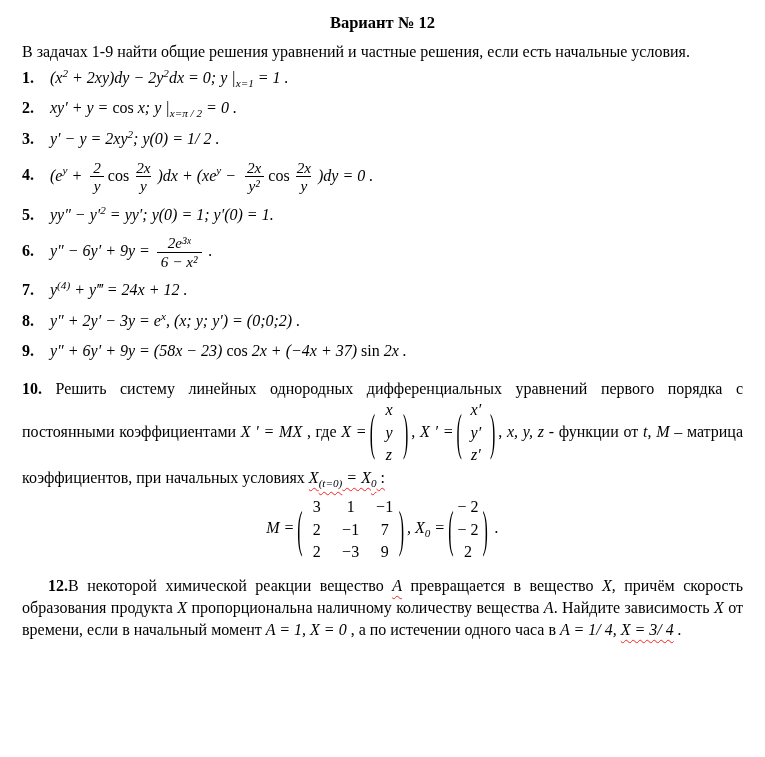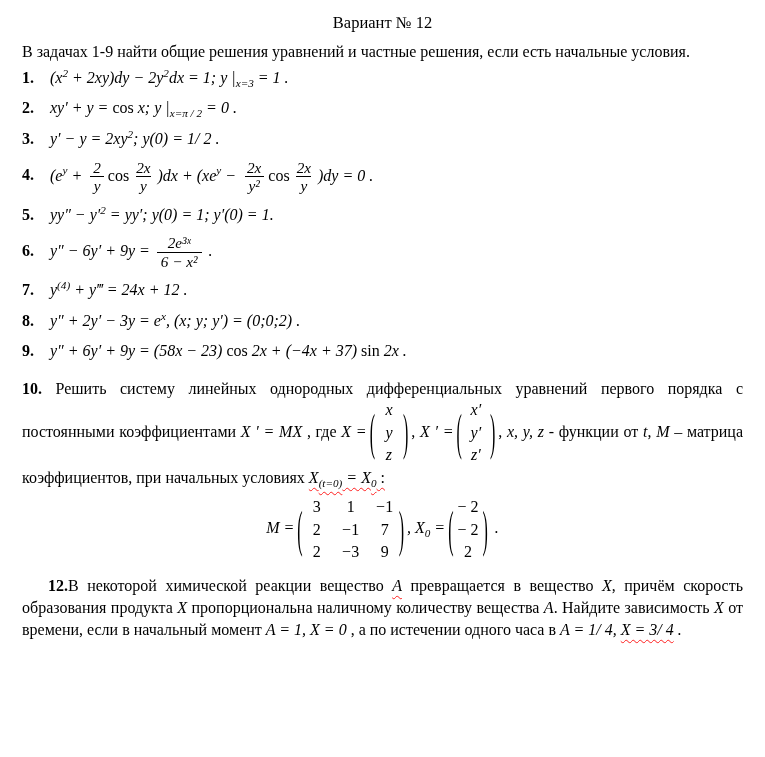--- a/index.html
+++ b/index.html
@@ -2,21 +2,21 @@
 <html><head>
 <meta charset="utf-8">
 <style>
   html,body{margin:0;padding:0;background:#ffffff;}
   .page{
     width:765px;min-height:757px;box-sizing:border-box;
     padding:10px 22px 18px 22px;
     font-family:"Liberation Serif", serif;
     font-size:16px;color:#000;line-height:1.35;
   }
-  .title{font-size:16.5px;font-weight:normal;text-align:center;margin:2px 0 7px 0;}
+  .title{font-size:16.5px;font-weight:bold;text-align:center;margin:2px 0 7px 0;}
   p{margin:0 0 4px 0;}
   .just{text-align:justify;}
   .m{font-style:italic;}
   .b{font-weight:bold;}
   .sup{font-size:0.7em;vertical-align:super;font-style:italic;line-height:0;}
   .sub{font-size:0.7em;vertical-align:sub;font-style:italic;line-height:0;}
   .frac{display:inline-flex;flex-direction:column;align-items:center;vertical-align:middle;
         margin:0 3px;line-height:1.15;font-size:0.95em;}
   .fn{padding:0 4px;}
   .fd{border-top:1px solid #000;padding:0 4px;}
@@ -40,21 +40,21 @@
 <body>
 
 <div class="page">
 
   <h1 class="title">Вариант № 12</h1>
 
   <p class="just">В задачах 1-9 найти общие решения уравнений и частные решения, если есть начальные условия.</p>
 
   <div class="prow">
     <span class="pnum">1.</span>
-    <span class="pmath"><span class="m">(x</span><span class="sup">2</span><span class="m"> + 2xy)dy − 2y</span><span class="sup">2</span><span class="m">dx = 1;      y |</span><span class="sub">x=3</span><span class="m"> = 1 .</span></span>
+    <span class="pmath"><span class="m">(x</span><span class="sup">2</span><span class="m"> + 2xy)dy − 2y</span><span class="sup">2</span><span class="m">dx = 0;      y |</span><span class="sub">x=1</span><span class="m"> = 1 .</span></span>
   </div>
   <div class="prow">
     <span class="pnum">2.</span>
     <span class="pmath"><span class="m">xy′ + y = </span><span class="">cos</span><span class="m"> x;      y |</span><span class="sub">x=π / 2</span><span class="m"> = 0 .</span></span>
   </div>
   <div class="prow">
     <span class="pnum">3.</span>
     <span class="pmath"><span class="m">y′ − y = 2xy</span><span class="sup">2</span><span class="m">;     y(0) = 1/ 2 .</span></span>
   </div>
   <div class="prow">

